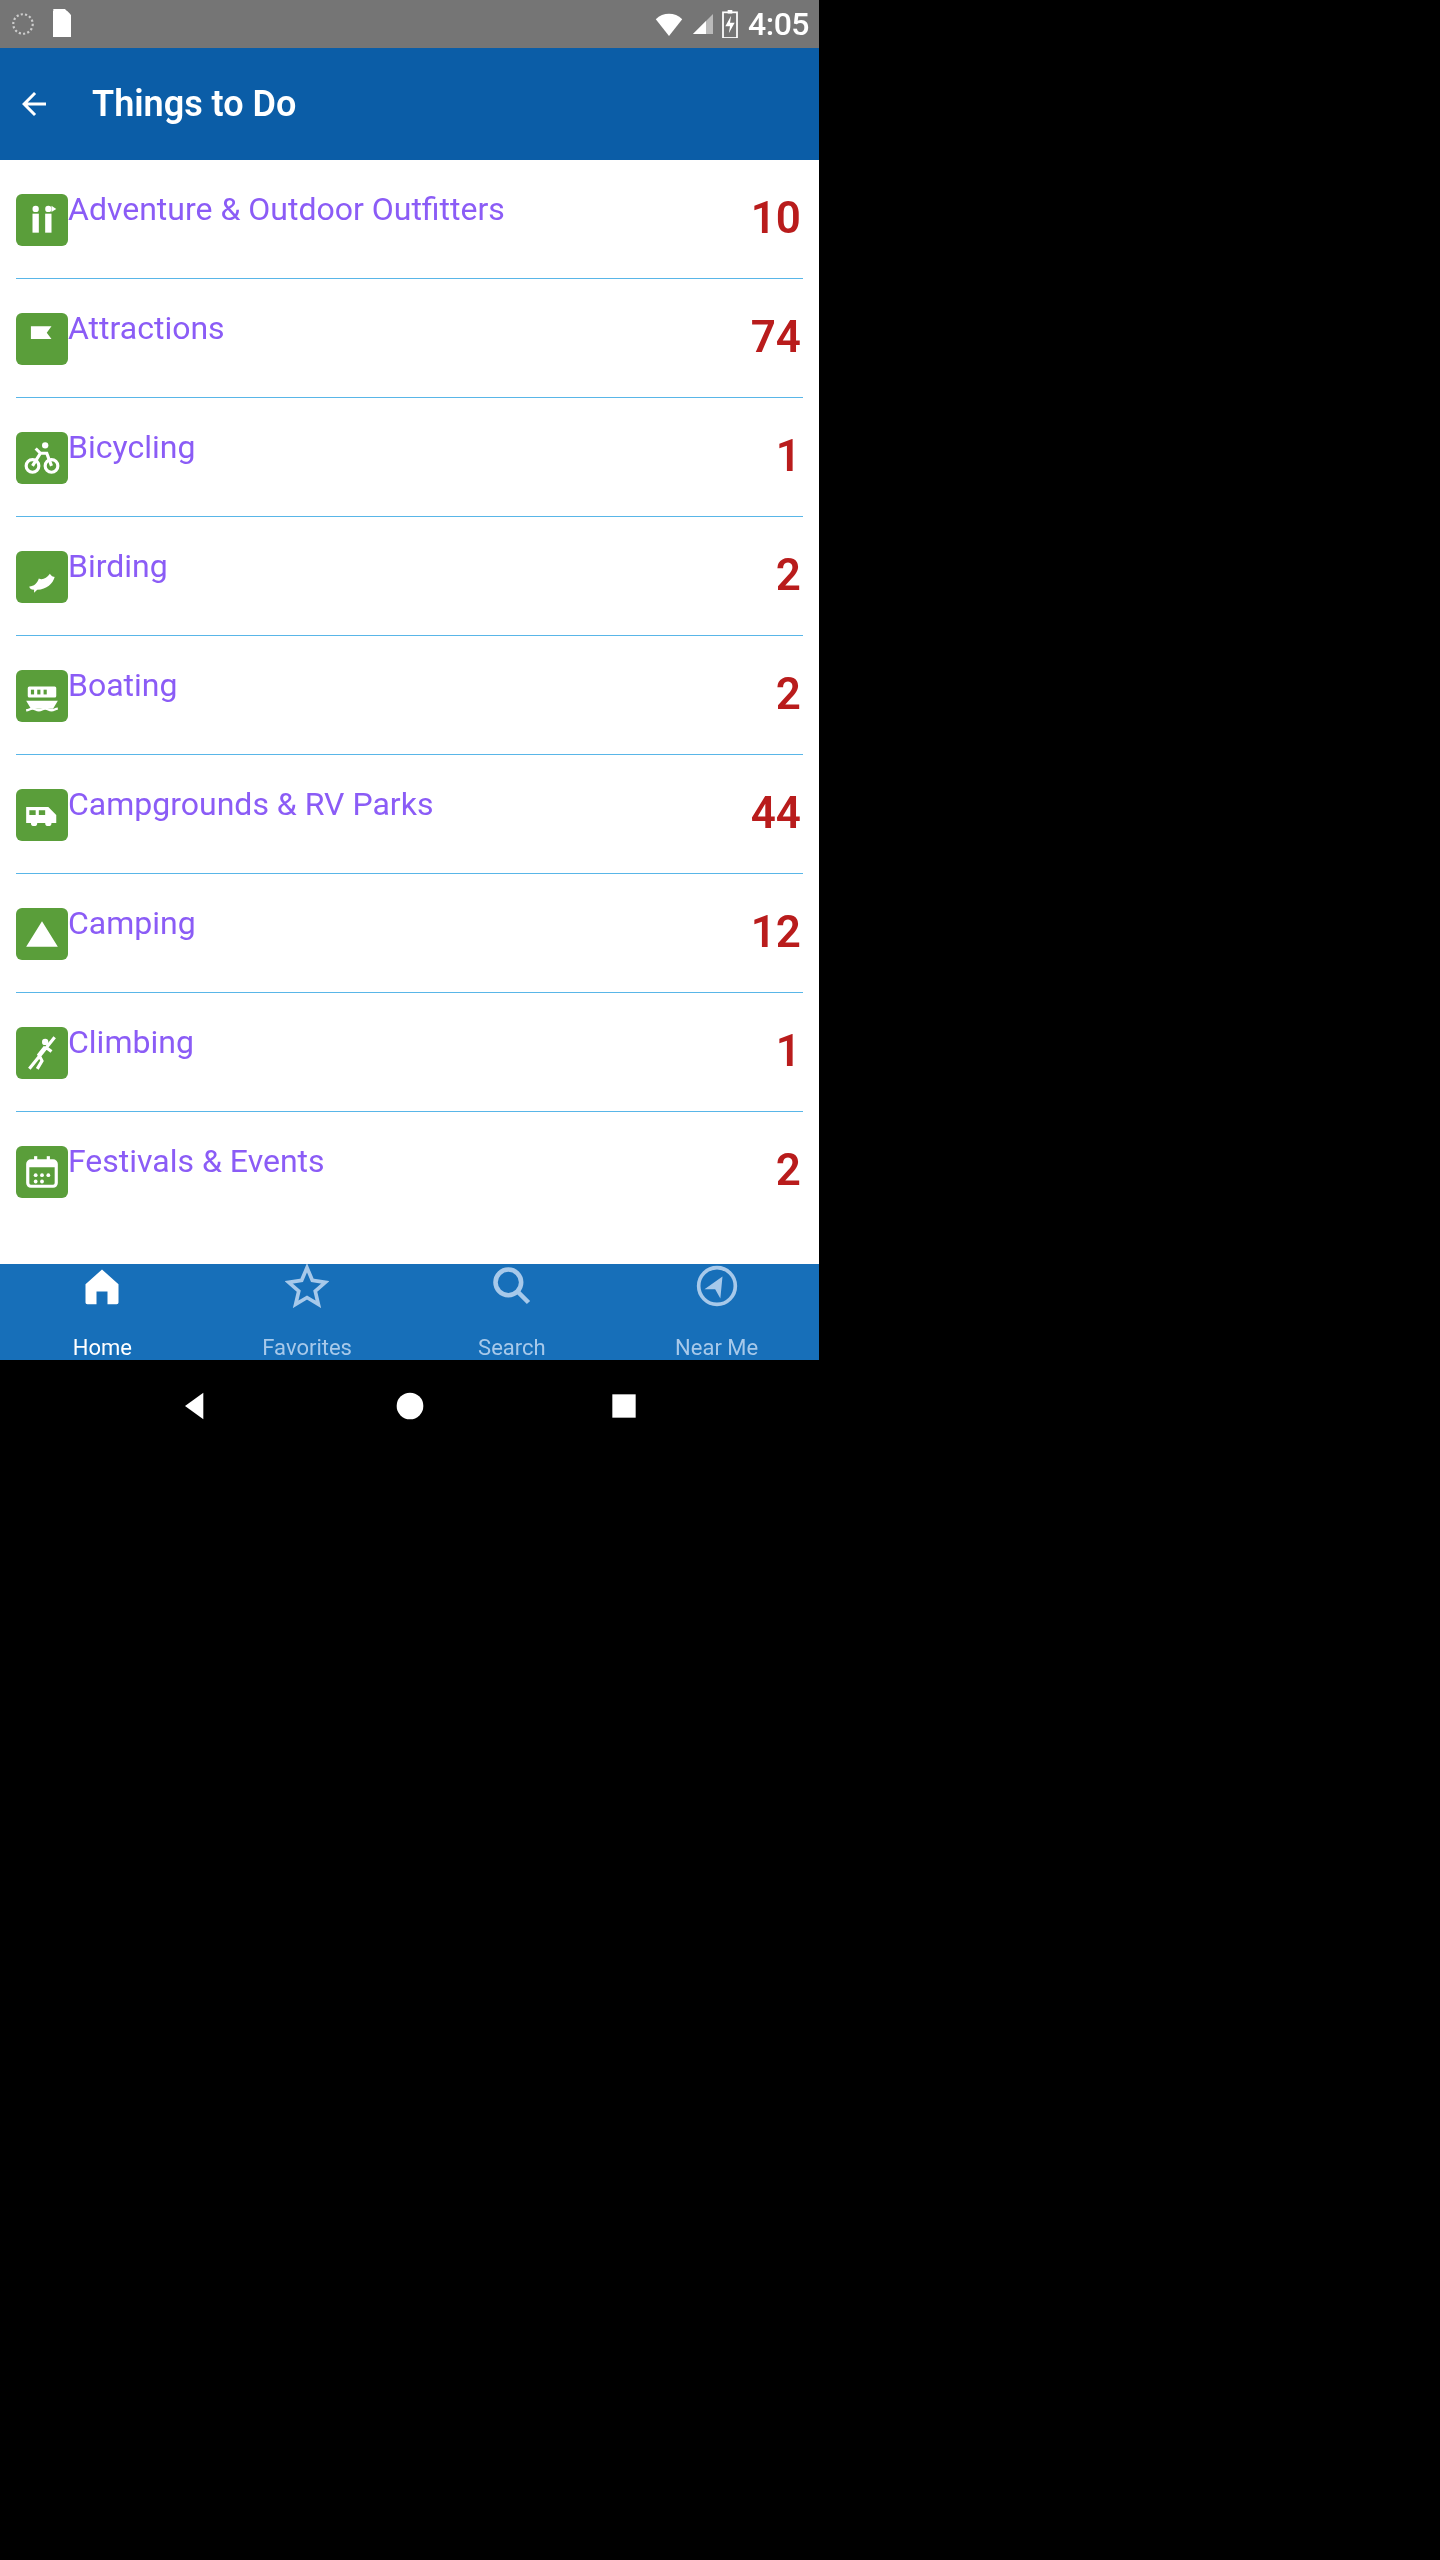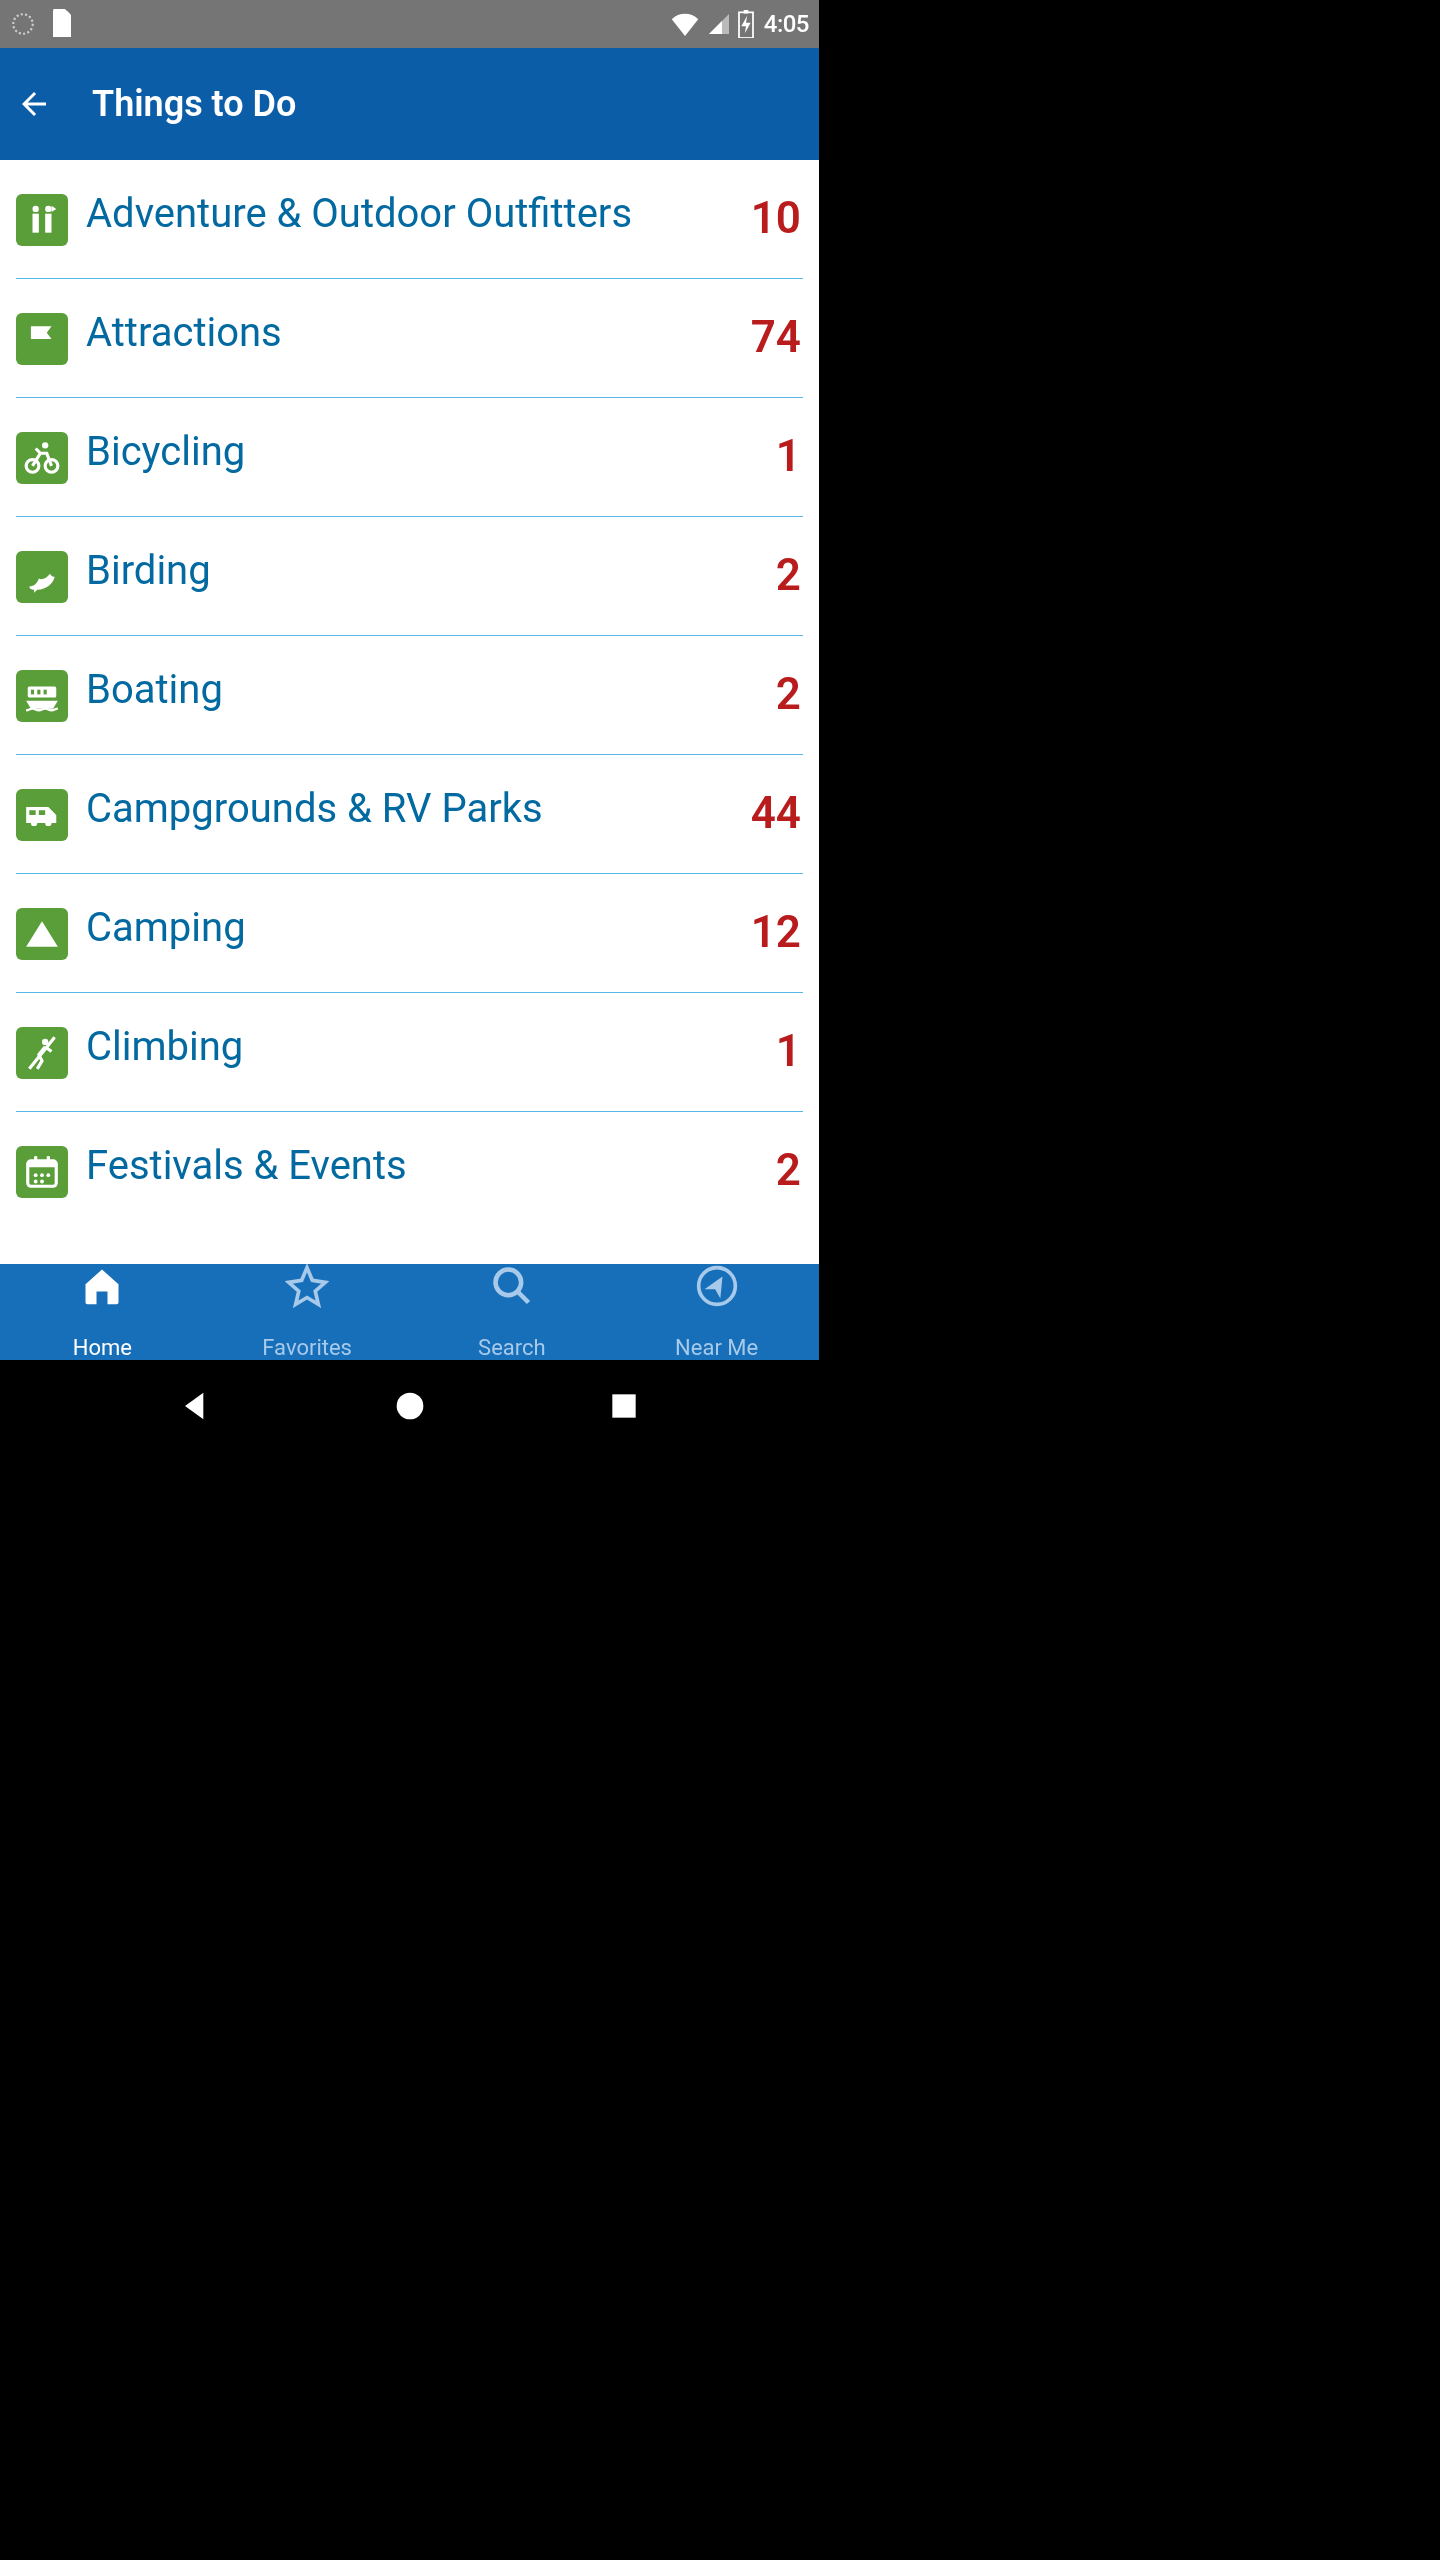--- a/index.html
+++ b/index.html
@@ -3,35 +3,35 @@
 <meta charset="utf-8">
 <style>
   * { box-sizing: border-box; margin: 0; padding: 0; }
   html, body { width: 819px; height: 1456px; font-family: Roboto, Arial, sans-serif; background: #000; overflow: hidden; }
   .screen { width: 819px; height: 1456px; display: flex; flex-direction: column; }
 
   
   .status-bar { height: 48px; background: #757575; display: flex; align-items: center; justify-content: space-between; padding: 0 10px; color: #fff; }
   .status-left, .status-right { display: flex; align-items: center; gap: 14px; }
   .status-right { gap: 6px; }
-  .status-time { font-size: 24px; font-weight: 500; letter-spacing: -0.5px; margin-left: 4px; }
+  .status-time { font-size: 32px; font-weight: 500; letter-spacing: -0.5px; margin-left: 4px; }
   .icon-wrap { display: inline-flex; align-items: center; justify-content: center; }
 
   
   .app-bar { height: 112px; background: #0b5da7; display: flex; align-items: center; padding: 0 16px; color: #fff; gap: 40px; }
   .app-title { font-size: 36px; font-weight: 600; }
 
   
   .content { flex: 1; background: #fff; overflow: hidden; }
   .listview { padding: 0 16px; }
   .row { display: flex; align-items: flex-start; padding: 32px 0 32px 0; border-bottom: 1.5px solid #59b6e8; }
   .row:last-child { border-bottom: 0; }
   .row-icon { width: 52px; height: 52px; background: #5a9e3a; border-radius: 6px; display: flex; align-items: center; justify-content: center; flex-shrink: 0; margin-top: 2px; }
   .row-icon svg { width: 38px; height: 38px; fill: #fff; }
-  .row-label { flex: 1; font-size: 40px; color: #0369a1; padding-left: 18px; font-weight: 400; line-height: 1.1; }
+  .row-label { flex: 1; font-size: 32px; color: #8b5cf6; font-weight: 400; line-height: 1.1; }
   .row-count { font-size: 44px; font-weight: 600; color: #b91c1c; padding-right: 2px; }
 
   
   .bottom-tabs { height: 96px; background: #176fb9; display: flex; }
   .tab { flex: 1; display: flex; flex-direction: column; align-items: center; justify-content: space-between; gap: 2px; color: #a7c9ea; }
   .tab.active { color: #fff; }
   .tab-label { font-size: 22px; }
   .tab svg { width: 44px; height: 44px; }
 
   

